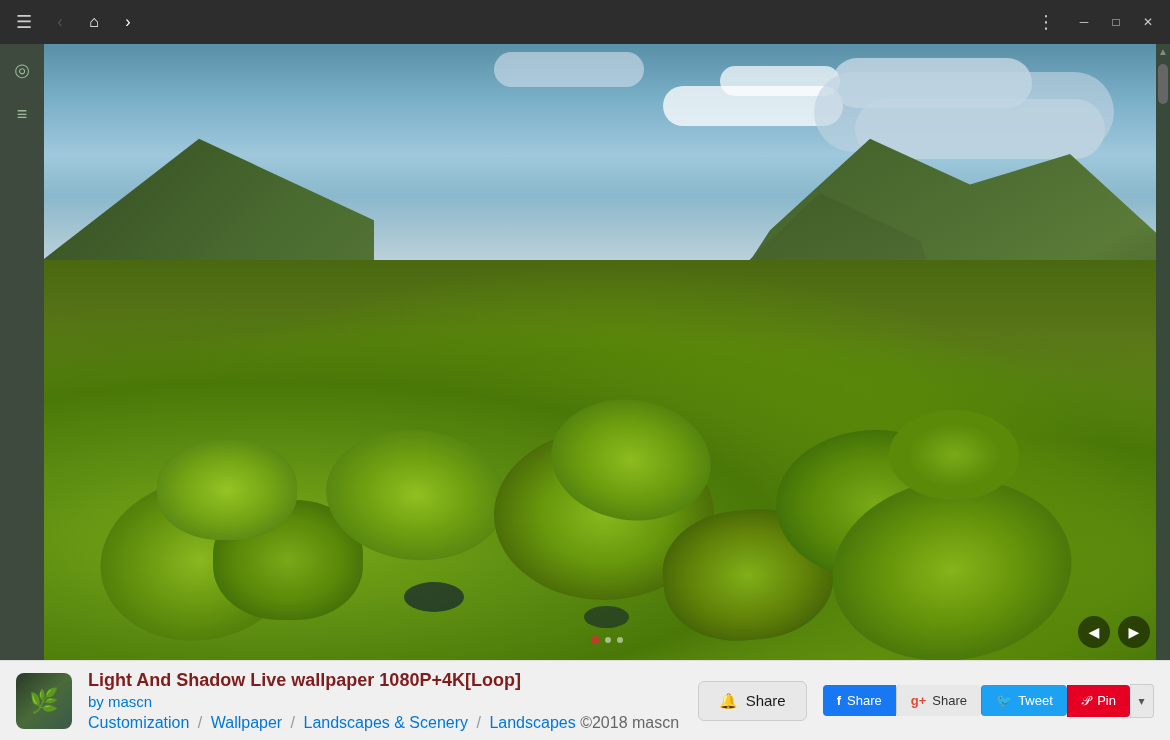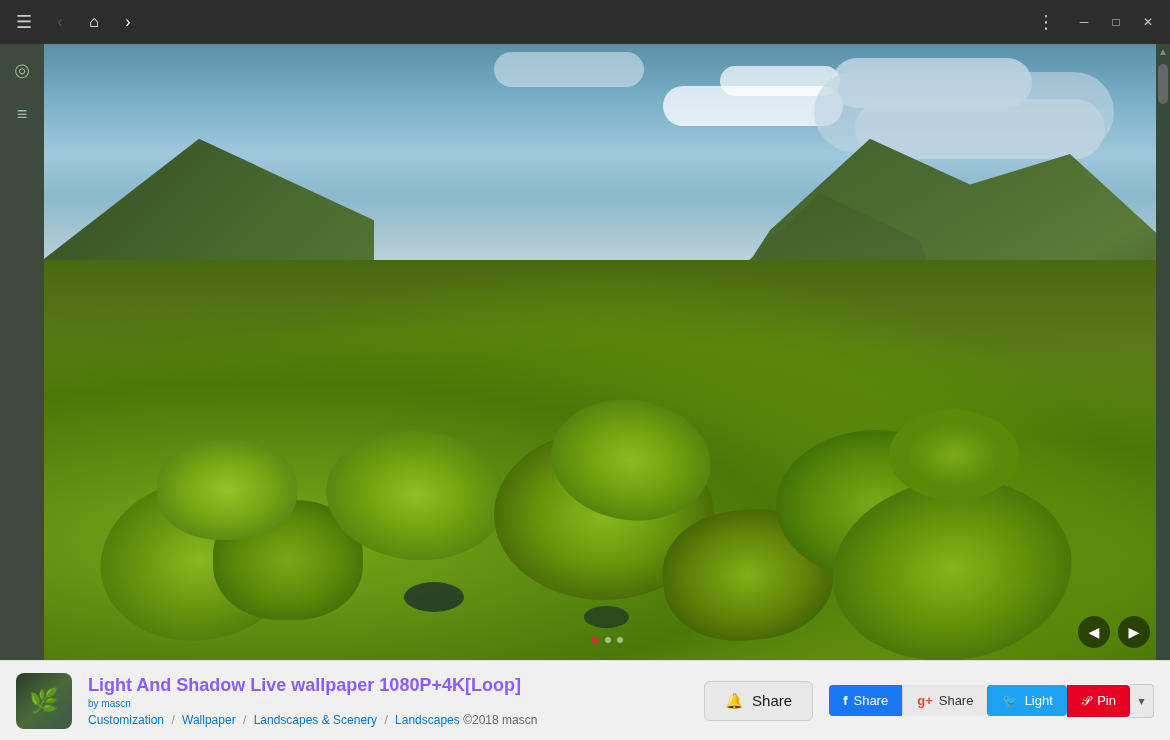--- a/index.html
+++ b/index.html
@@ -301,31 +301,31 @@
       color: #8aaa5a;
       font-size: 28px;
     }
 
     .app-info {
       flex: 1;
     }
     .app-title {
       font-size: 18px;
       font-weight: 600;
-      color: #8b5cf6;
+      color: #7f1d1d;
       margin-bottom: 2px;
     }
     .app-author {
-      font-size: 10px;
+      font-size: 15px;
       color: #0078d7;
       margin-bottom: 4px;
       cursor: pointer;
     }
     .app-breadcrumb {
-      font-size: 12px;
+      font-size: 16px;
       color: #666;
     }
     .breadcrumb-link {
       color: #0078d7;
       cursor: pointer;
     }
     .breadcrumb-sep { margin: 0 4px; color: #999; }
 
     .watch-btn {
       display: flex;
@@ -539,21 +539,21 @@
     <div class="social-btn facebook">
       <span style="font-weight:bold;">f</span>
       <span>Share</span>
     </div>
     <div class="social-btn google-plus">
       <span style="color:#dd4b39;font-weight:bold;">g+</span>
       <span>Share</span>
     </div>
     <div class="social-btn twitter">
       <span>🐦</span>
-      <span>Light</span>
+      <span>Tweet</span>
     </div>
     <div class="social-btn pinterest">
       <span>𝒫</span>
       <span>Pin</span>
     </div>
     <div class="social-more-btn">
       <span>▾</span>
     </div>
   </div>
 </div>

